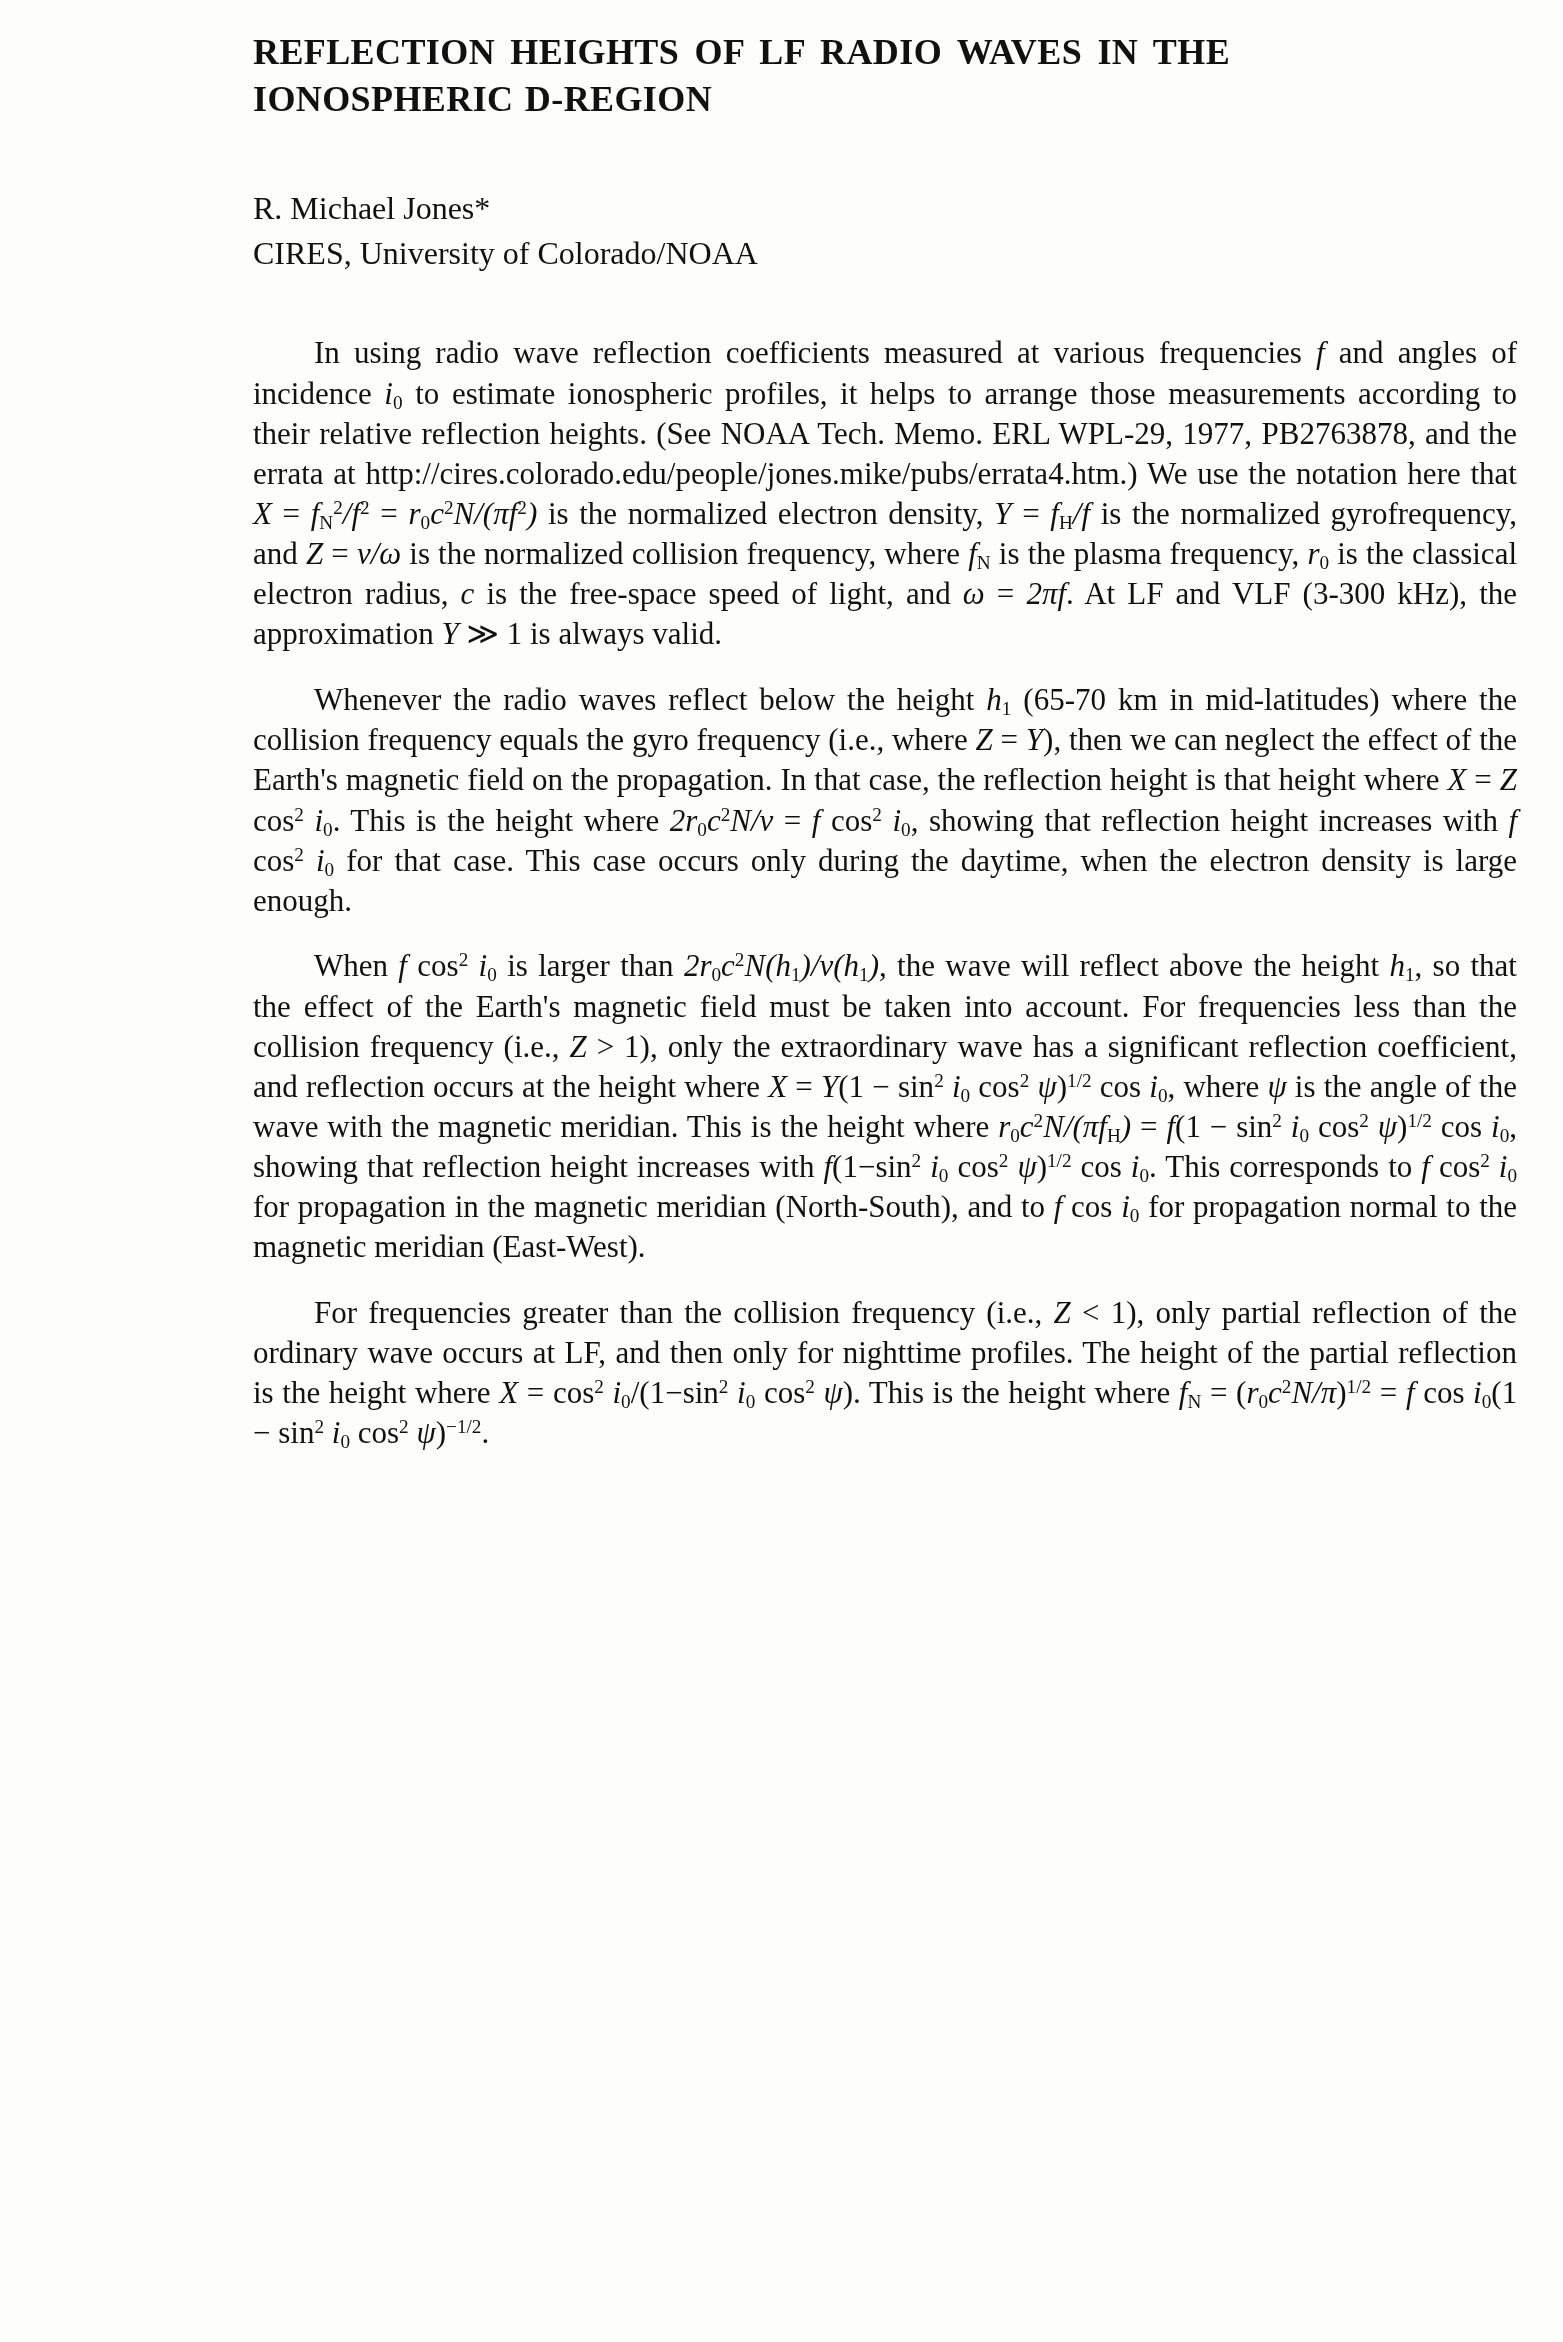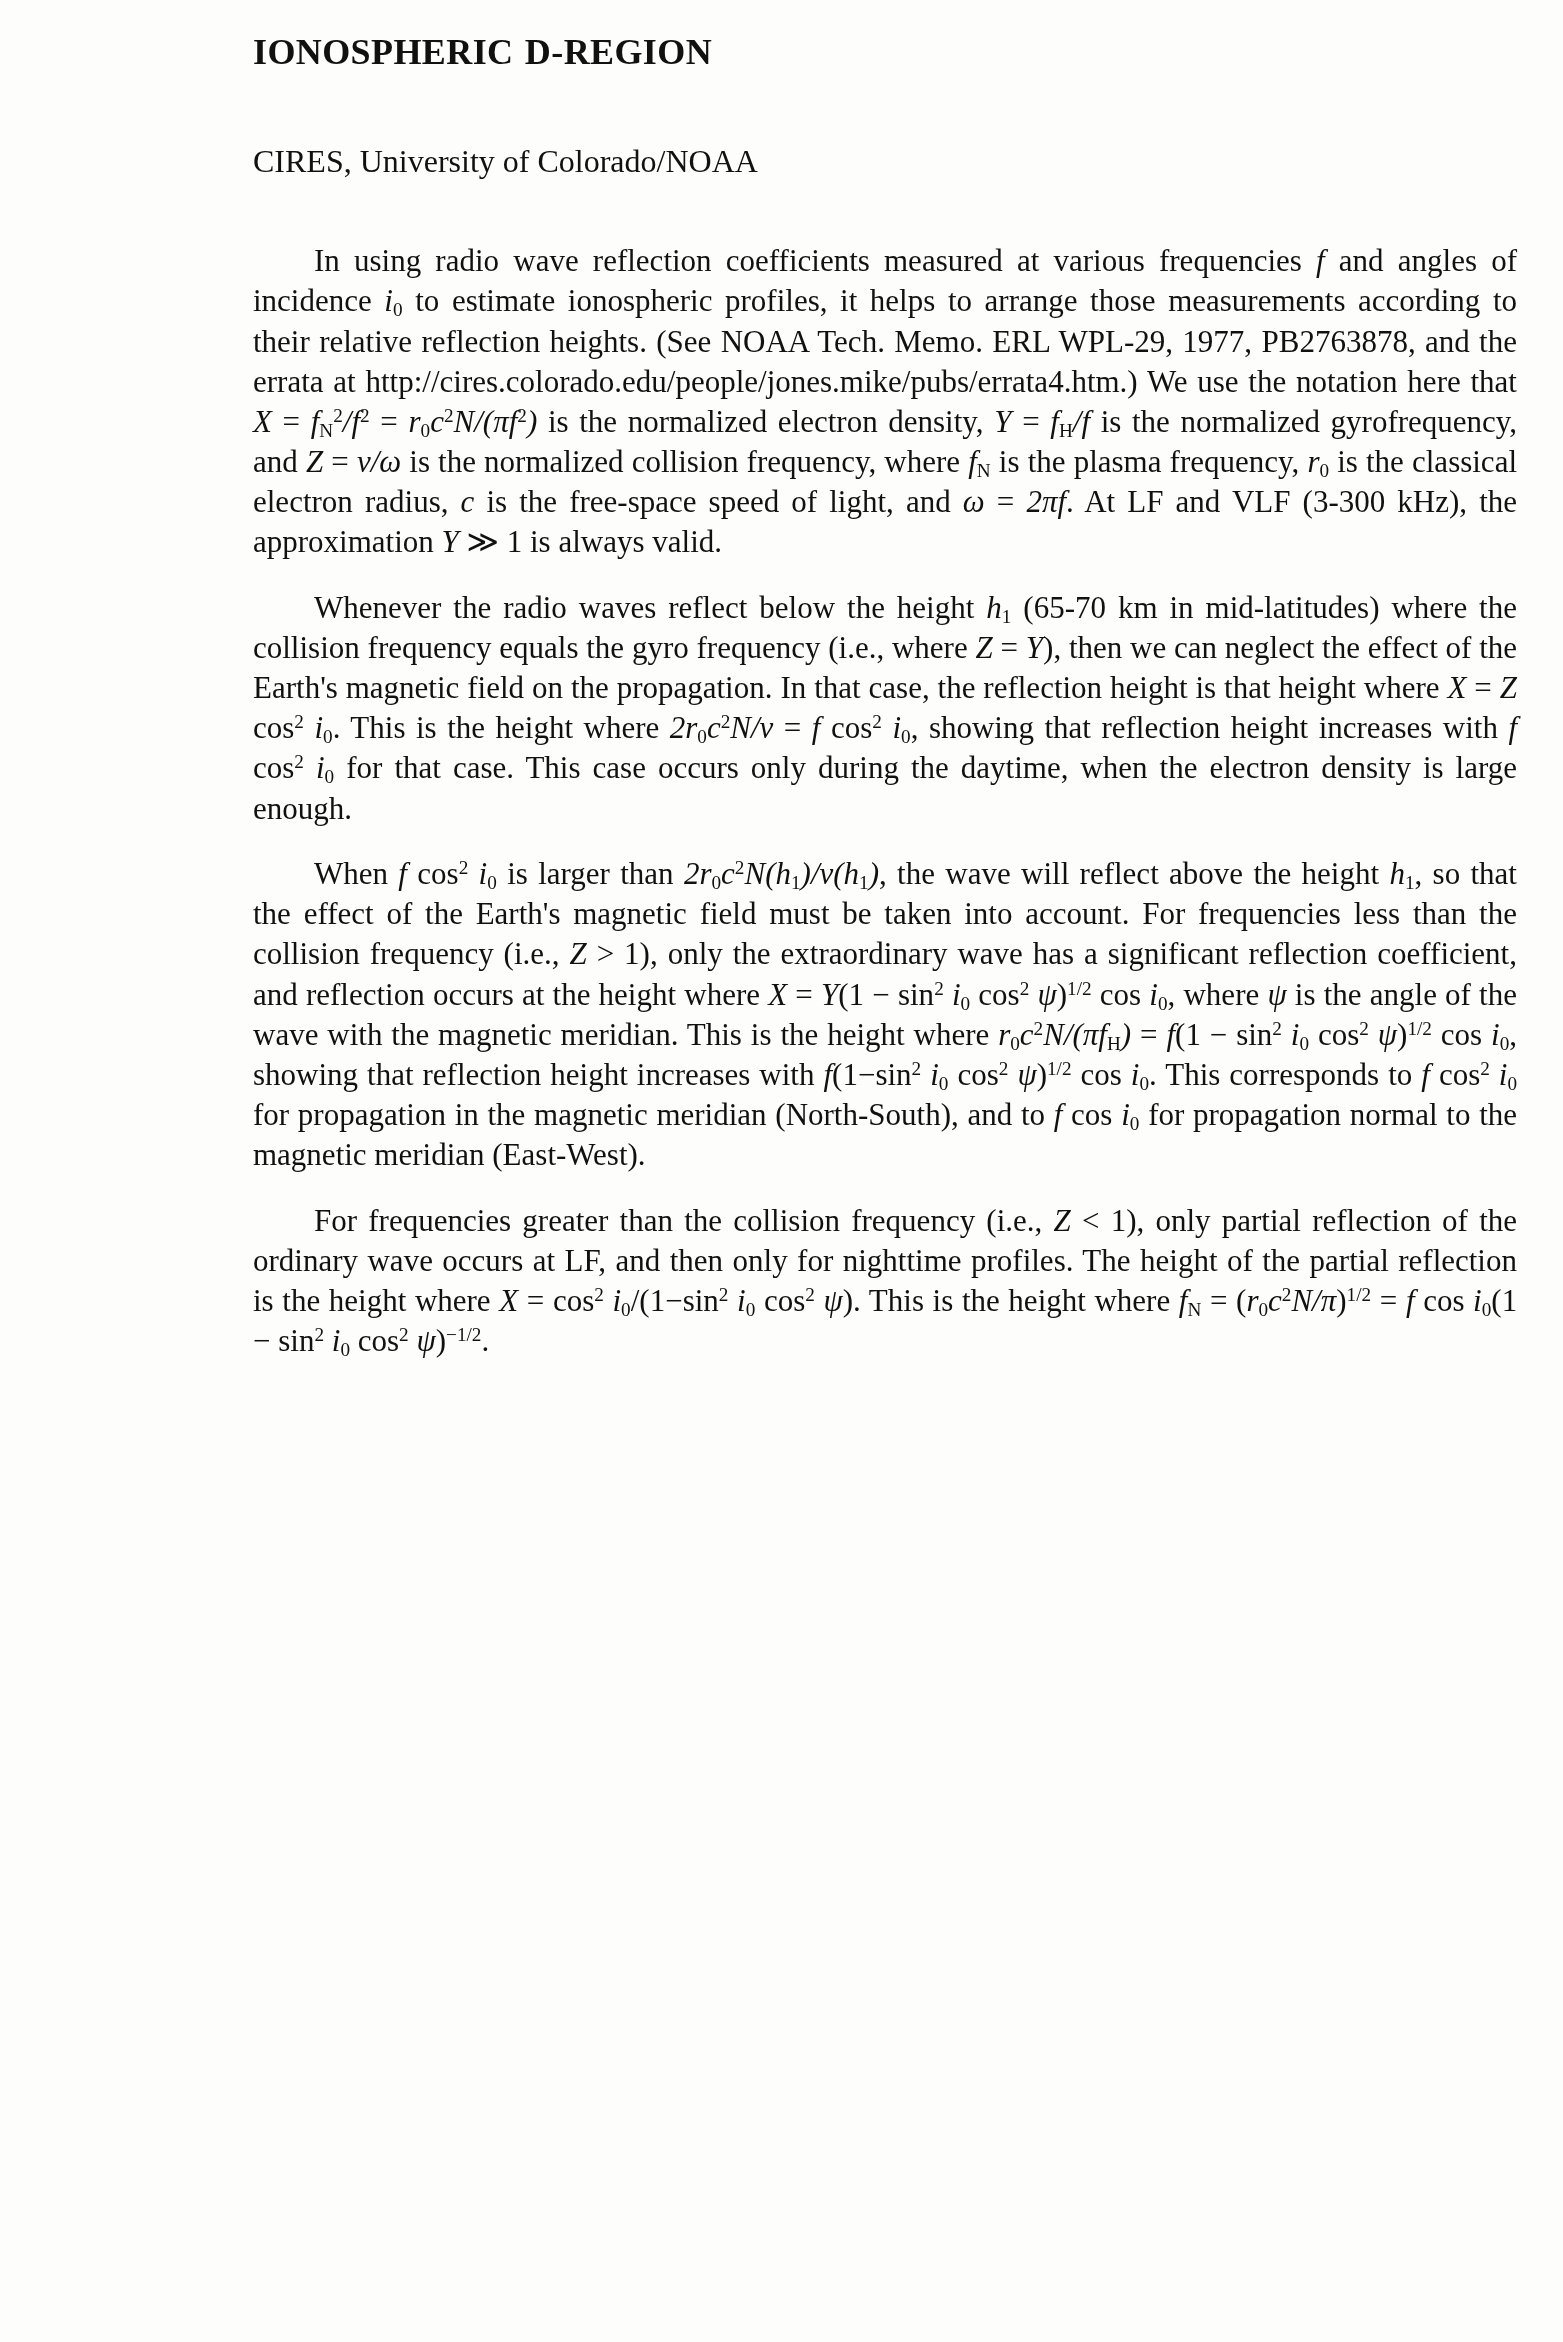--- a/index.html
+++ b/index.html
@@ -64,24 +64,26 @@
   .nw { white-space: nowrap; }
   .op { font-style: normal; }
 </style>
 </head>
 <body>
 
 <div class="page">
   <div class="content">
 
     <h1 class="title">
+      <span>REFLECTION HEIGHTS OF LF RADIO WAVES IN THE</span>
       <span class="l2">IONOSPHERIC D-REGION</span>
     </h1>
 
     <div class="author-block">
+      <div>R. Michael Jones*</div>
       <div>CIRES, University of Colorado/NOAA</div>
     </div>
 
     <p class="para">
       In using radio wave reflection coefficients measured at various frequencies
       <span class="math">f</span> and angles of incidence <span class="math nw">i<sub>0</sub></span>
       to estimate ionospheric profiles, it helps to arrange those measurements according
       to their relative reflection heights. (See NOAA Tech. Memo. ERL WPL-29, 1977,
       PB2763878, and the errata at http://cires.colorado.edu/people/jones.mike/pubs/errata4.htm.)
       We use the notation here that <span class="math">X</span> <span class="op">=</span>

